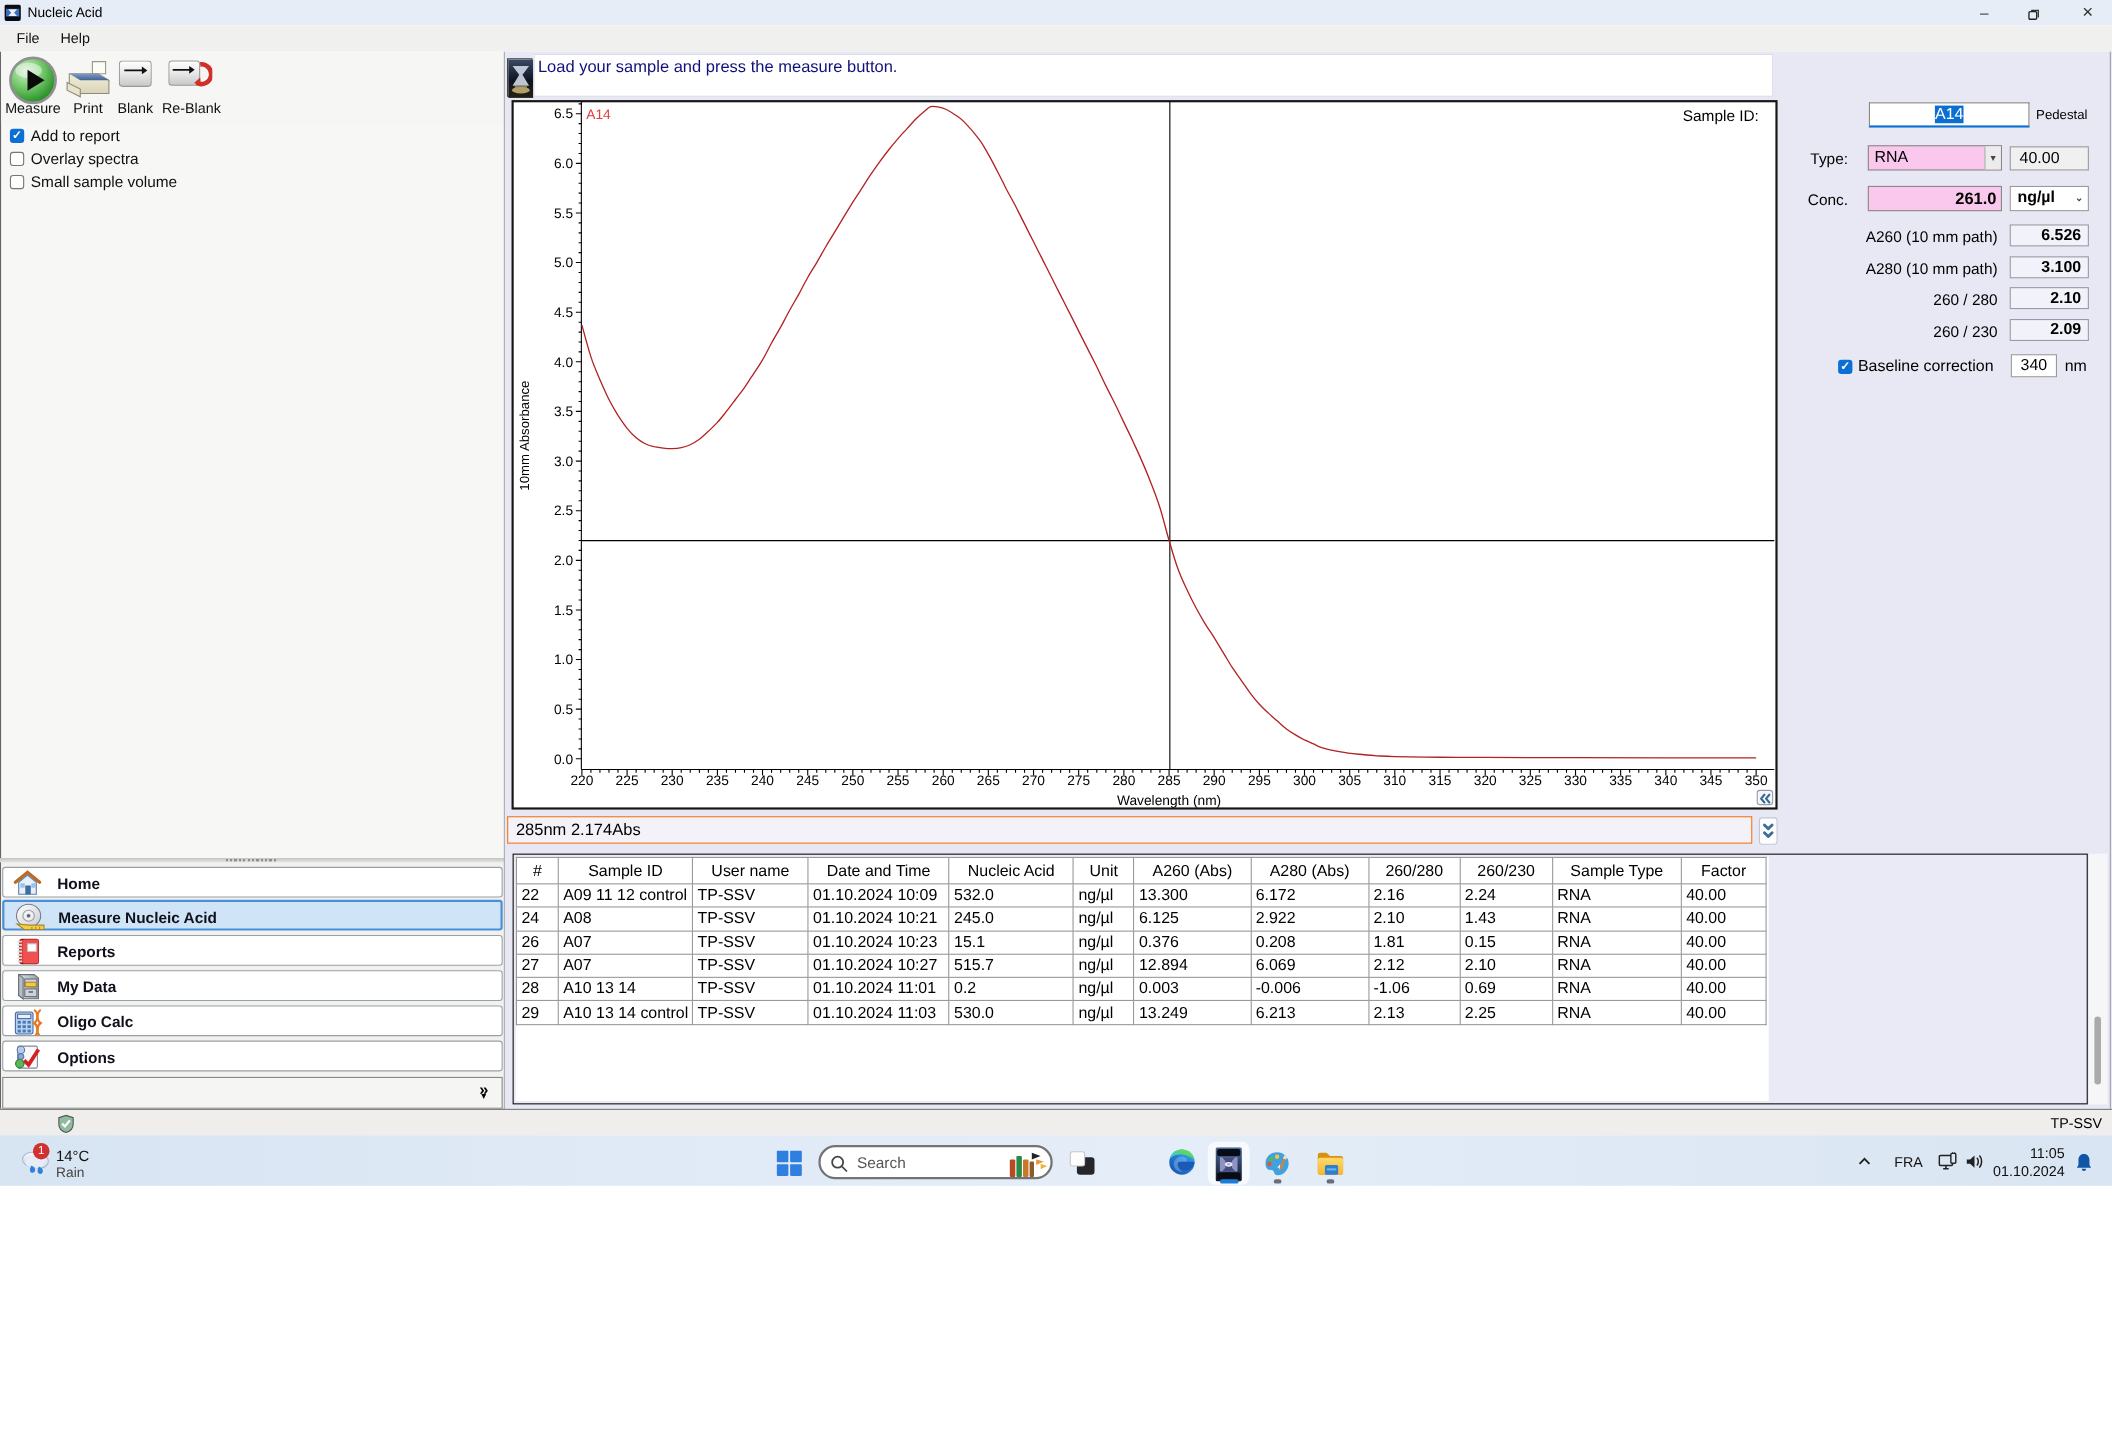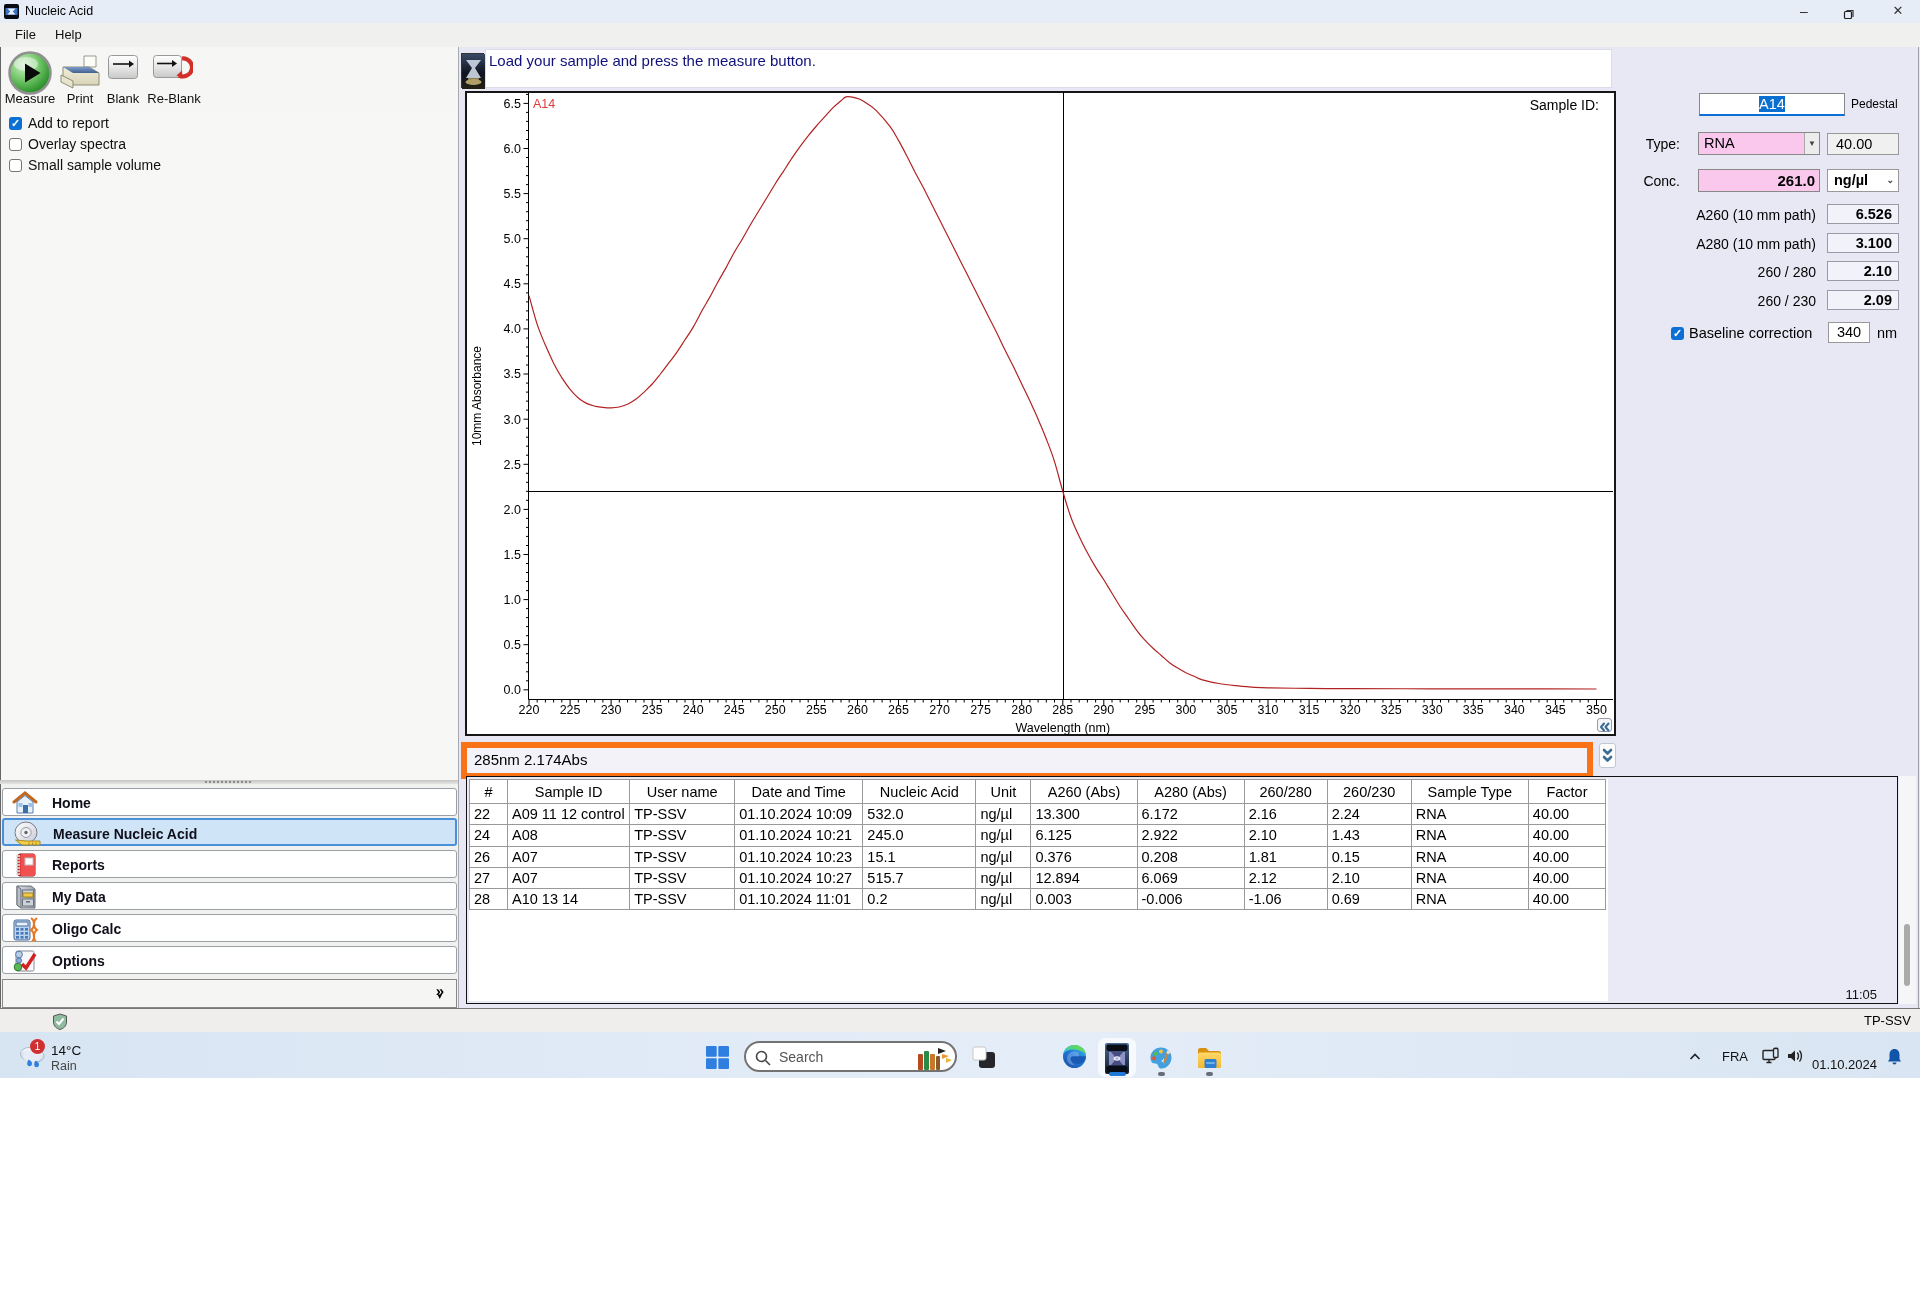--- a/index.html
+++ b/index.html
@@ -481,21 +481,21 @@
       <path d="M529.0 295.6 C530.4 300.4 534.5 316.2 537.2 324.4 C539.9 332.7 542.7 338.7 545.4 345.2 C548.2 351.6 550.9 357.8 553.6 363.2 C556.4 368.6 559.1 373.3 561.8 377.7 C564.6 382.0 567.3 386.0 570.1 389.4 C572.8 392.8 575.5 395.6 578.3 398.0 C581.0 400.3 583.7 402.0 586.5 403.4 C589.2 404.7 592.0 405.4 594.7 406.1 C597.4 406.7 600.2 407.1 602.9 407.4 C605.6 407.7 608.4 408.0 611.1 407.9 C613.9 407.8 616.6 407.6 619.3 407.0 C622.1 406.4 624.8 405.5 627.5 404.3 C630.3 403.0 633.0 401.3 635.8 399.3 C638.5 397.3 641.2 394.6 644.0 392.1 C646.7 389.5 649.4 387.0 652.2 384.0 C654.9 381.0 657.6 377.5 660.4 374.0 C663.1 370.6 665.9 366.8 668.6 363.2 C671.3 359.6 674.1 356.3 676.8 352.4 C679.5 348.5 682.3 344.0 685.0 339.8 C687.8 335.6 690.5 331.8 693.2 327.1 C696.0 322.5 698.7 316.8 701.4 311.8 C704.2 306.8 706.9 302.3 709.7 297.4 C712.4 292.4 715.1 287.0 717.9 282.0 C720.6 277.1 723.3 272.6 726.1 267.6 C728.8 262.6 731.6 257.1 734.3 252.3 C737.0 247.4 739.8 243.4 742.5 238.7 C745.2 234.1 748.0 228.9 750.7 224.3 C753.4 219.6 756.2 215.3 758.9 210.8 C761.7 206.2 764.4 201.7 767.1 197.2 C769.9 192.7 772.6 188.1 775.3 183.7 C778.1 179.3 780.8 175.3 783.6 171.1 C786.3 166.9 789.0 162.5 791.8 158.4 C794.5 154.4 797.2 150.5 800.0 146.7 C802.7 142.9 805.5 139.3 808.2 135.9 C810.9 132.4 813.7 129.1 816.4 126.0 C819.1 122.8 821.9 119.9 824.6 116.9 C827.4 113.9 830.1 110.6 832.8 107.9 C835.6 105.2 838.8 102.5 841.0 100.7 C843.2 98.9 844.0 97.5 846.0 96.9 C847.9 96.3 850.2 96.7 852.5 97.1 C854.9 97.5 857.3 98.1 859.9 99.3 C862.5 100.5 865.4 102.4 868.1 104.3 C870.9 106.2 872.7 106.9 876.3 110.6 C880.0 114.4 886.6 121.9 890.3 126.9 C894.0 131.8 895.8 135.6 898.5 140.4 C901.3 145.2 904.0 150.5 906.7 155.7 C909.5 161.0 912.2 166.7 914.9 172.0 C917.7 177.2 920.4 182.0 923.2 187.3 C925.9 192.6 928.6 198.1 931.4 203.5 C934.1 209.0 936.8 214.4 939.6 219.8 C942.3 225.2 945.1 230.6 947.8 236.0 C950.5 241.4 953.3 246.8 956.0 252.3 C958.7 257.7 961.5 263.1 964.2 268.5 C966.9 273.9 969.7 279.3 972.4 284.7 C975.2 290.1 977.9 295.6 980.6 301.0 C983.4 306.4 986.1 311.8 988.8 317.2 C991.6 322.6 994.3 327.9 997.1 333.4 C999.8 339.0 1002.5 345.0 1005.3 350.6 C1008.0 356.2 1010.7 361.3 1013.5 366.8 C1016.2 372.4 1019.0 378.3 1021.7 384.0 C1024.4 389.7 1027.2 395.2 1029.9 401.1 C1032.6 407.0 1035.4 412.8 1038.1 419.2 C1040.9 425.5 1043.6 431.9 1046.3 439.0 C1049.1 446.1 1051.8 452.8 1054.5 461.6 C1057.3 470.3 1060.0 482.0 1062.8 491.3 C1065.5 500.6 1068.2 510.0 1071.0 517.5 C1073.7 525.0 1076.4 530.6 1079.2 536.4 C1081.9 542.3 1084.6 547.6 1087.4 552.7 C1090.1 557.8 1092.9 562.6 1095.6 567.1 C1098.3 571.6 1101.1 575.4 1103.8 579.7 C1106.5 584.1 1109.3 588.8 1112.0 593.3 C1114.8 597.8 1117.5 602.6 1120.2 606.8 C1123.0 611.0 1125.7 614.6 1128.4 618.5 C1131.2 622.4 1133.9 626.6 1136.7 630.3 C1139.4 633.9 1142.1 637.2 1144.9 640.2 C1147.6 643.2 1150.3 645.7 1153.1 648.3 C1155.8 650.9 1158.6 653.1 1161.3 655.5 C1164.0 657.9 1166.8 660.6 1169.5 662.7 C1172.2 664.8 1175.0 666.5 1177.7 668.1 C1180.4 669.8 1183.2 671.3 1185.9 672.7 C1188.7 674.0 1191.4 675.1 1194.1 676.3 C1196.9 677.5 1198.2 678.7 1202.3 679.9 C1206.5 681.1 1213.3 682.5 1218.8 683.5 C1224.2 684.5 1229.7 685.1 1235.2 685.7 C1240.7 686.3 1246.1 686.7 1251.6 687.1 C1257.1 687.4 1258.5 687.6 1268.0 687.8 C1277.6 688.0 1295.4 688.3 1309.1 688.4 C1322.8 688.6 1329.6 688.6 1350.2 688.6 C1370.7 688.7 1404.9 688.8 1432.3 688.8 C1459.6 688.9 1487.0 688.9 1514.4 688.9 C1541.8 688.9 1582.8 689.0 1596.5 689.0" fill="none" stroke="#b22222" stroke-width="1.2"></path>
       <text x="533" y="108" font-family="Liberation Sans, sans-serif" font-size="12.5" fill="#e23b3b">A14</text>
     </svg>
   </div>
 <div class="ab" style="left:1597px;top:718px;width:15px;height:14px;background:#f4f6fa;border:1px solid #99a;border-radius:3px"><svg width="13" height="12" viewBox="0 0 13 12">
       <g fill="none" stroke="#3a6a96" stroke-width="2" stroke-linecap="round" stroke-linejoin="round">
         <path d="M6 2.5 L3 6 L6 9.5"></path>
         <path d="M10.5 2.5 L7.5 6 L10.5 9.5"></path>
       </g>
     </svg></div>
-<div class="ab" style="left:461px;top:742px;width:1132px;height:37px;background:#f2f2f8;border:6px solid #f97316;font-size:15px;color:#000;line-height:23px;padding-left:7px">285nm 2.174Abs</div>
+<div class="ab" style="left:461px;top:742px;width:1132px;height:25px;background:#f2f2f8;border:1px solid #f97316;font-size:15px;color:#000;line-height:23px;padding-left:7px">285nm 2.174Abs</div>
 <div class="ab" style="left:1599px;top:743px;width:17px;height:25px;background:#fdfdfe;border:1px solid #c0c8d8;border-radius:3px"><svg width="15" height="23" viewBox="0 0 15 23">
       <g fill="none" stroke="#3d6e96" stroke-width="2.6" stroke-linecap="round" stroke-linejoin="round">
         <path d="M4 6 L7.5 9.5 L11 6"></path>
         <path d="M4 13 L7.5 16.5 L11 13"></path>
       </g>
     </svg></div>
 <div class="ab rlabel" style="left:1525px;top:97px;width:74px;font-size:14px">Sample ID:</div>
 <div class="ab" style="left:1699px;top:93px;width:146px;height:23px;background:#fff;border:1px solid #888;border-bottom:2px solid #0b6fd4;text-align:center;font-size:14.5px;line-height:21px"><span style="background:#0a6fd0;color:#fff">A14</span></div>
 <div class="ab" style="left:1851px;top:97px;width:62px;font-size:12px;font-weight:normal">Pedestal</div>
 <div class="ab rlabel" style="left:1610px;top:136px;width:70px">Type:</div>
@@ -611,20 +611,34 @@
           <td>01.10.2024 11:01</td>
           <td>0.2</td>
           <td>ng/µl</td>
           <td>0.003</td>
           <td>-0.006</td>
           <td>-1.06</td>
           <td>0.69</td>
           <td>RNA</td>
           <td>40.00</td>
         </tr>
+        <tr>
+          <td>29</td>
+          <td>A10 13 14 control</td>
+          <td>TP-SSV</td>
+          <td>01.10.2024 11:03</td>
+          <td>530.0</td>
+          <td>ng/µl</td>
+          <td>13.249</td>
+          <td>6.213</td>
+          <td>2.13</td>
+          <td>2.25</td>
+          <td>RNA</td>
+          <td>40.00</td>
+        </tr>
       </tbody>
     </table>
   </div>
 <div class="ab" style="left:1899px;top:776px;width:17px;height:228px;background:#f6f6f8">
     <div class="ab" style="left:5px;top:148px;width:6px;height:62px;background:#aaa;border-radius:3px"></div>
   </div>
 <div class="ab" style="left:458px;top:47px;width:1px;height:961px;background:#a8a8b0"></div>
 <div class="ab" style="left:1918px;top:47px;width:1px;height:961px;background:#a0a0a8"></div>
 <div class="ab statusbar"></div>
 <div class="ab" style="left:52px;top:1013px;width:16px;height:17px"><svg width="16" height="17" viewBox="0 0 16 17">
@@ -742,17 +756,17 @@
 <div class="ab" style="left:1762px;top:1047px;width:18px;height:18px"><svg width="18" height="18" viewBox="0 0 18 18">
       <rect x="1" y="3.5" width="12" height="9" rx="1" fill="none" stroke="#222" stroke-width="1.4"></rect>
       <path d="M4.5 15.5 L9.5 15.5 M7 12.5 L7 15.5" stroke="#222" stroke-width="1.4"></path>
       <rect x="11.5" y="1.5" width="4.5" height="9" rx="1" fill="#dce8f5" stroke="#222" stroke-width="1.3"></rect>
       <path d="M13 1.5 L13 0.5 M15 1.5 L15 0.5" stroke="#222" stroke-width="1"></path>
     </svg></div>
 <div class="ab" style="left:1786px;top:1047px;width:18px;height:18px"><svg width="18" height="18" viewBox="0 0 18 18">
       <path d="M2 7 L5 7 L9 3.5 L9 14.5 L5 11 L2 11 Z" fill="#222"></path>
       <path d="M11.5 6 C12.8 7.5 12.8 10.5 11.5 12 M13.8 4 C16 6.5 16 11.5 13.8 14" fill="none" stroke="#222" stroke-width="1.4" stroke-linecap="round"></path>
     </svg></div>
-<div class="ab" style="left:1813px;top:987px;width:64px;font-size:13px;color:#111;text-align:right">11:05</div>
+<div class="ab" style="left:1813px;top:1041px;width:64px;font-size:13px;color:#111;text-align:right">11:05</div>
 <div class="ab" style="left:1807px;top:1057px;width:70px;font-size:13px;color:#111;text-align:right">01.10.2024</div>
 <div class="ab" style="left:1887px;top:1048px;width:15px;height:18px"><svg width="15" height="18" viewBox="0 0 15 18">
       <path d="M7.5 1 C10.8 1 12.5 3.5 12.5 6.5 L12.5 11 L14 13.5 L1 13.5 L2.5 11 L2.5 6.5 C2.5 3.5 4.2 1 7.5 1 Z" fill="#1055a8"></path>
       <path d="M5.5 14.5 A 2 2 0 0 0 9.5 14.5 Z" fill="#1055a8"></path>
     </svg></div>
 </body></html>

